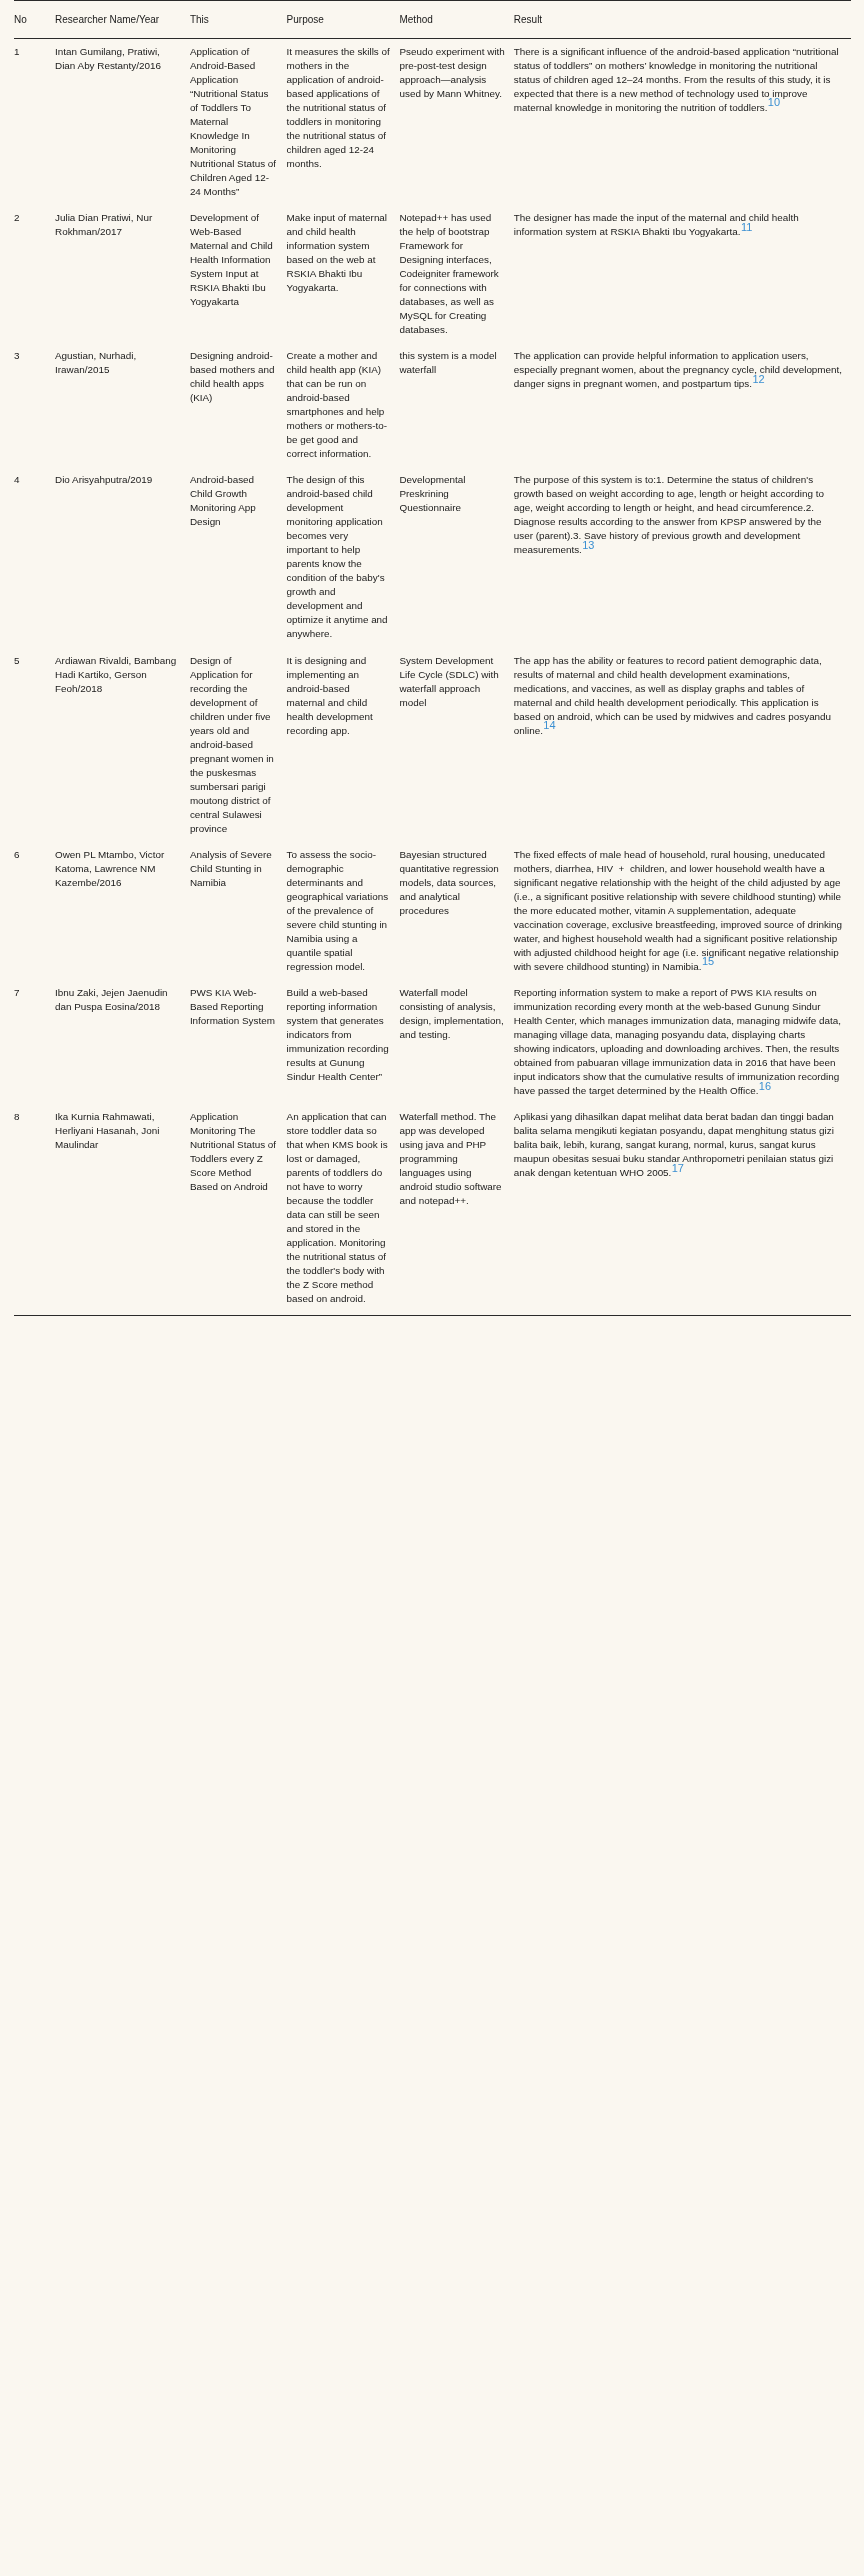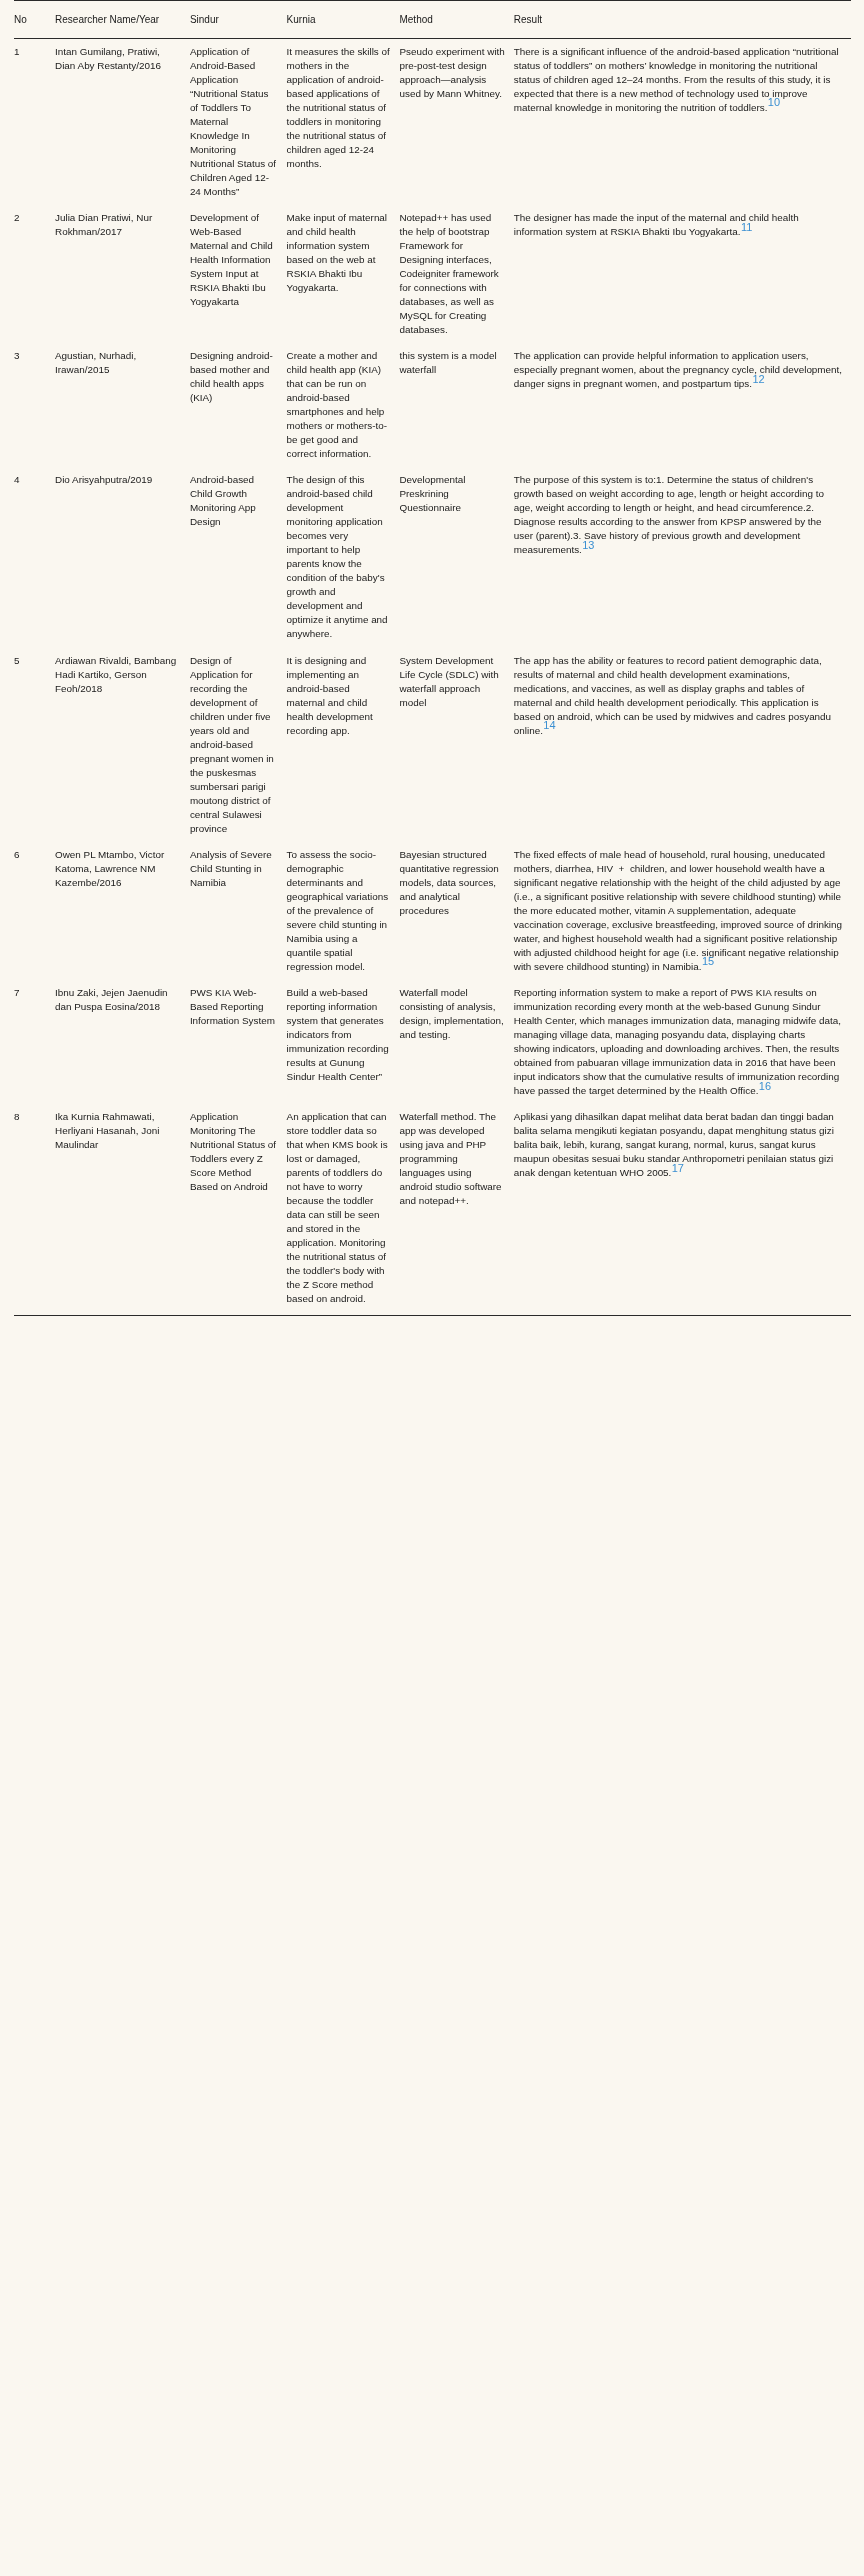--- a/index.html
+++ b/index.html
@@ -88,22 +88,22 @@
       <col class="col-author">
       <col class="col-title">
       <col class="col-purpose">
       <col class="col-method">
       <col class="col-result">
     </colgroup>
     <thead>
       <tr class="header-row">
         <th class="cell-no">No</th>
         <th>Researcher Name/Year</th>
-        <th>Sindur</th>
-        <th>Kurnia</th>
+        <th>This</th>
+        <th>Purpose</th>
         <th>Method</th>
         <th>Result</th>
       </tr>
     </thead>
     <tbody id="table-body">
         <tr class="data-row">
           <td class="cell-no">
             <span class="cell-text">1</span>
           </td>
           <td>
@@ -143,21 +143,21 @@
           </td>
         </tr>
         <tr class="data-row">
           <td class="cell-no">
             <span class="cell-text">3</span>
           </td>
           <td>
             <span class="cell-text">Agustian, Nurhadi, Irawan/2015</span>
           </td>
           <td>
-            <span class="cell-text">Designing android-based mother and child health apps (KIA)</span>
+            <span class="cell-text">Designing android-based mothers and child health apps (KIA)</span>
           </td>
           <td>
             <span class="cell-text">Create a mother and child health app (KIA) that can be run on android-based smartphones and help mothers or mothers-to-be get good and correct information.</span>
           </td>
           <td>
             <span class="cell-text">this system is a model waterfall</span>
           </td>
           <td>
             <span class="cell-text">The application can provide helpful information to application users, especially pregnant women, about the pregnancy cycle, child development, danger signs in pregnant women, and postpartum tips.<sup class="ref">12</sup></span>
           </td>

